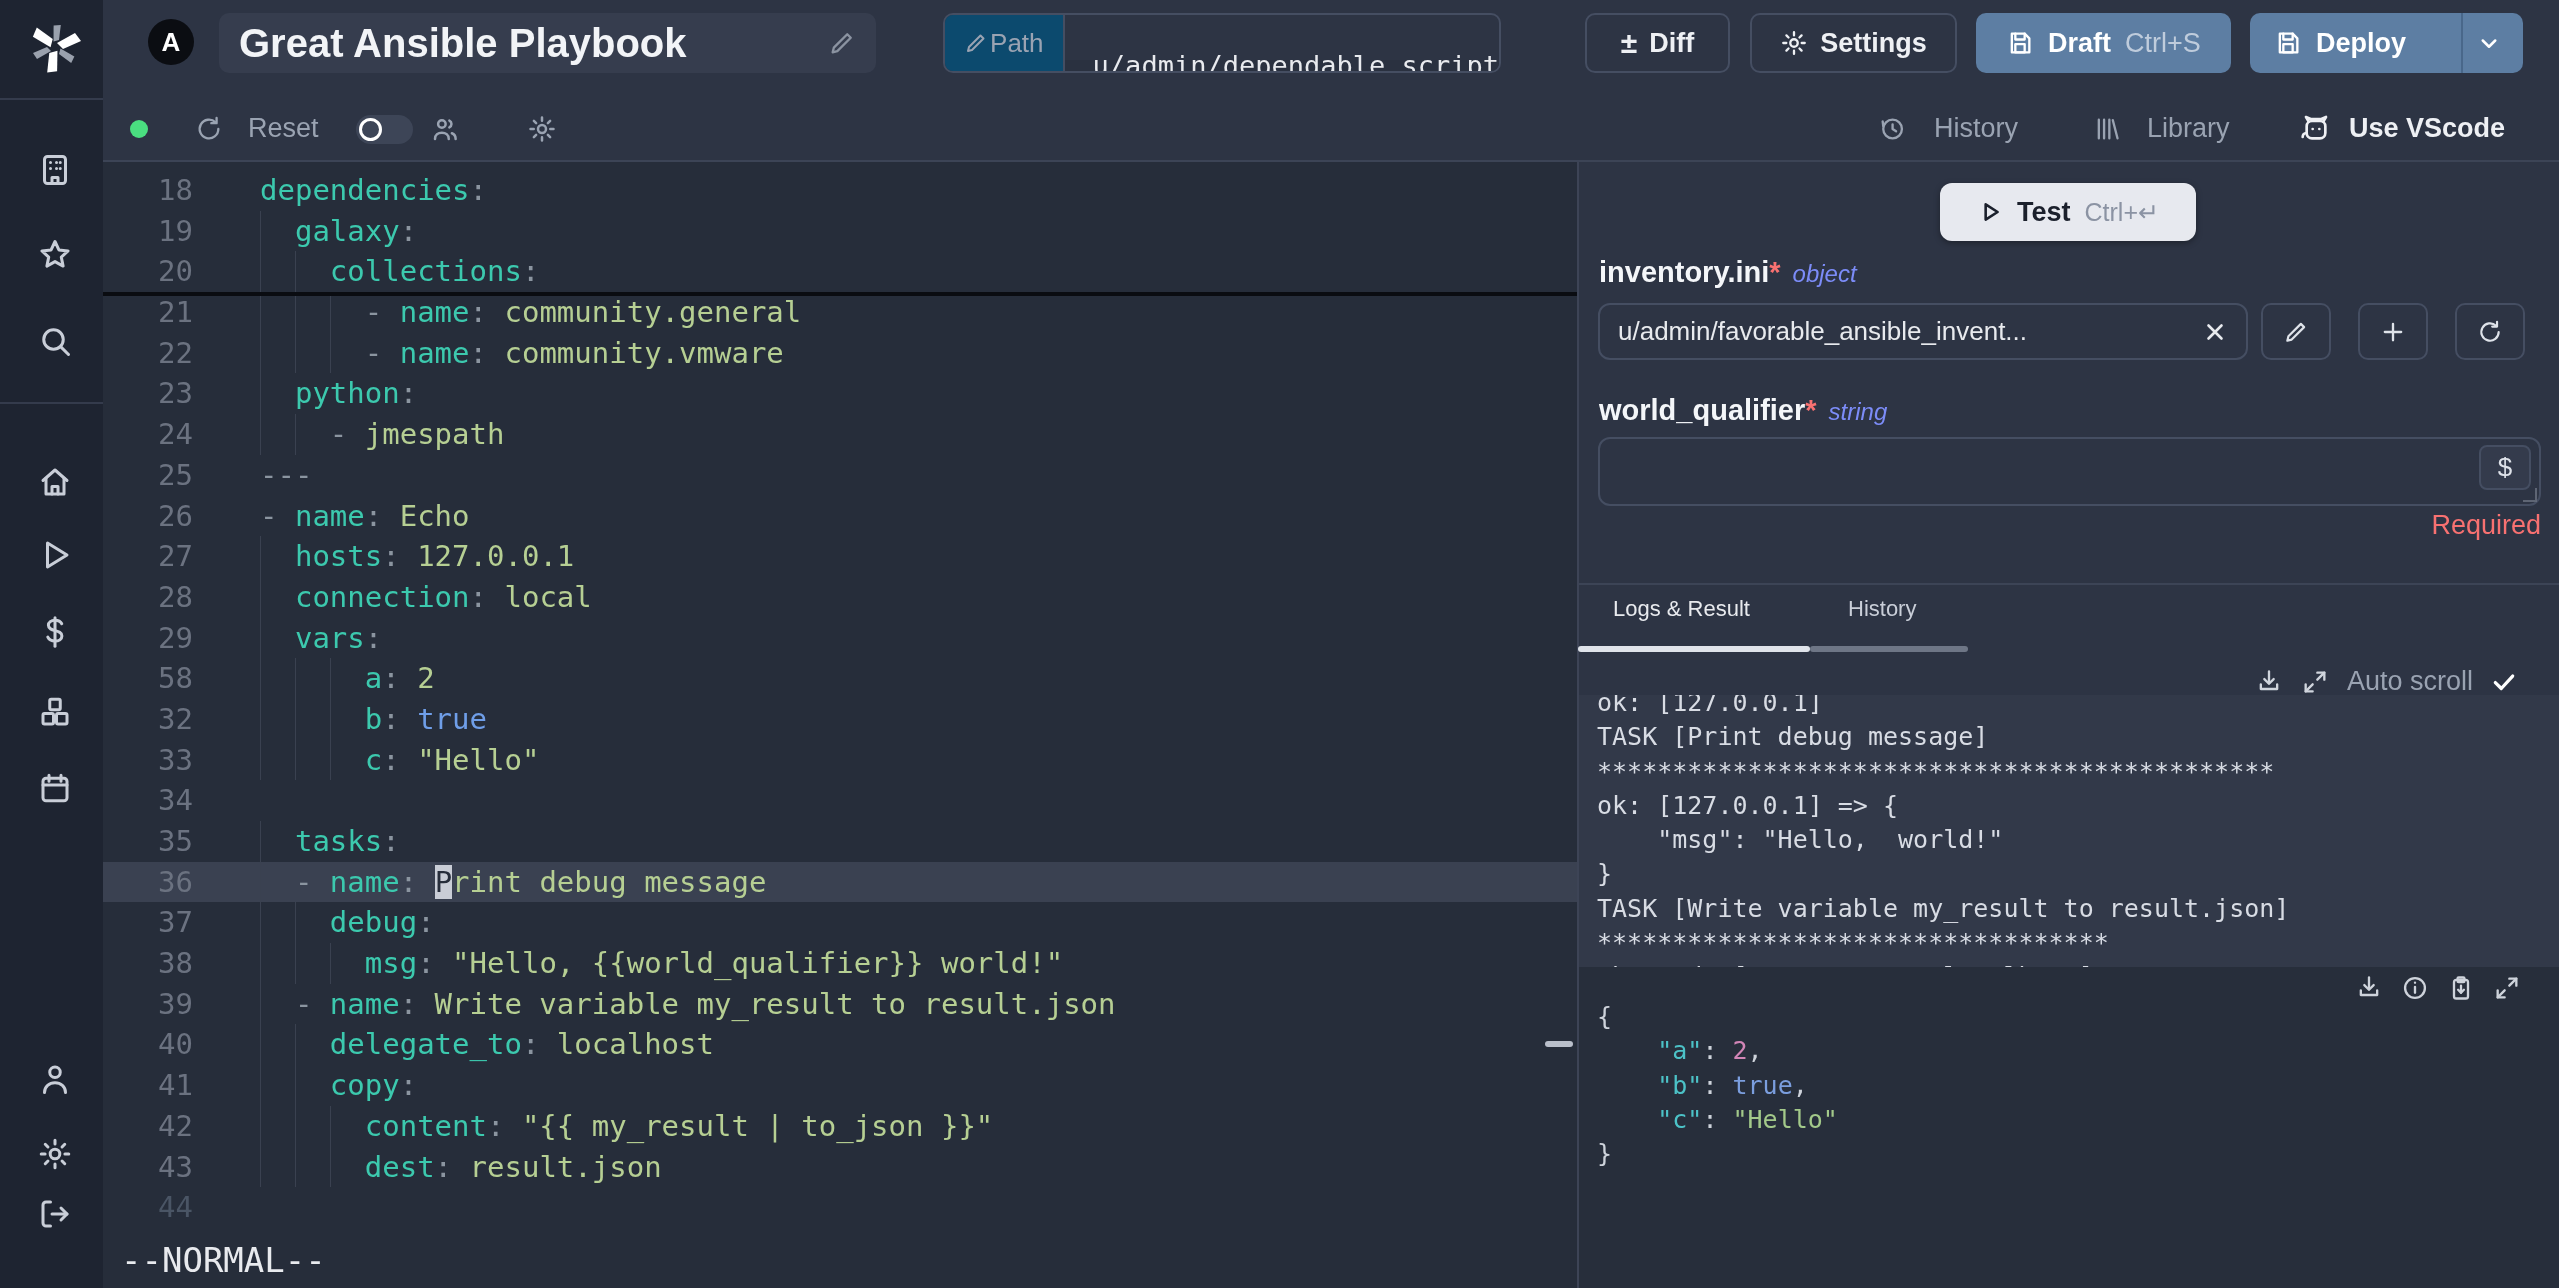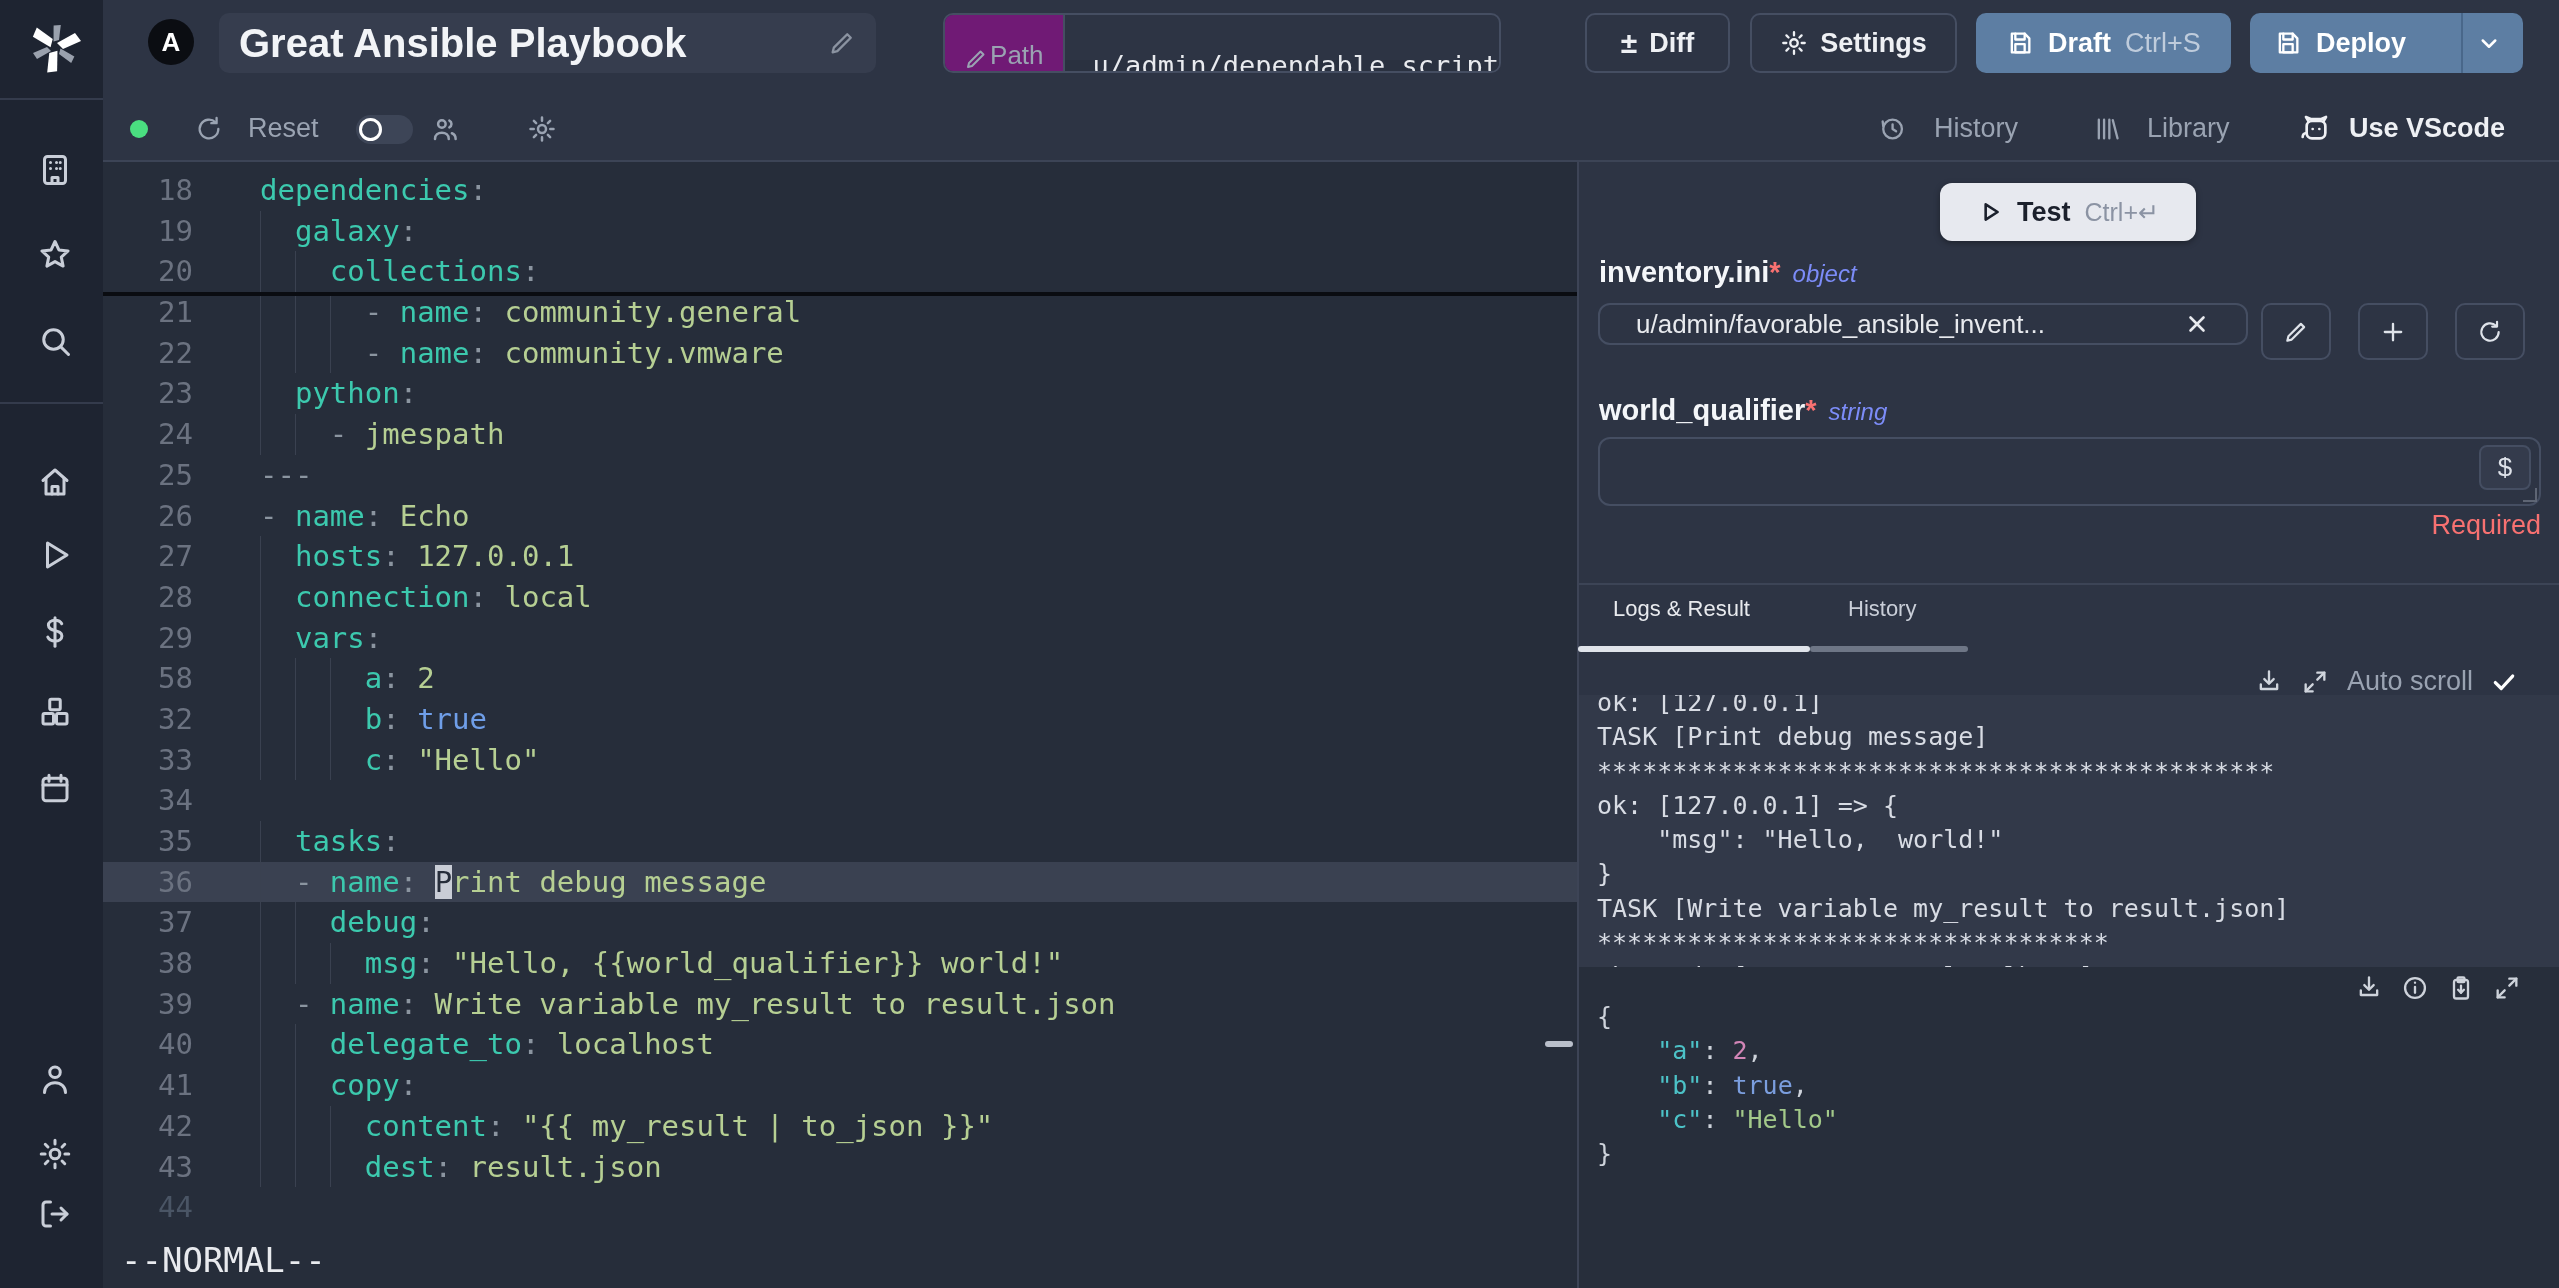--- a/index.html
+++ b/index.html
@@ -19,21 +19,21 @@
   .side-div{position:absolute;left:0;width:103px;height:2px;background:#343b4c;}
   .side-ic{position:absolute;left:37px;width:36px;height:36px;color:#c9ced8;cursor:pointer;}
   
   .avatar{left:148px;top:19px;width:46px;height:46px;border-radius:50%;background:#0b0d12;color:#fff;
           display:flex;align-items:center;justify-content:center;font-weight:bold;font-size:26px;}
   #title-box{left:219px;top:13px;width:657px;height:60px;background:#363d4e;border-radius:10px;
              display:flex;align-items:center;padding:0 20px;}
   #title-box span.t{color:#f2f4f7;font-size:40px;font-weight:600;flex:1;}
   #path-chip{left:943px;top:13px;width:558px;height:60px;border:2px solid #454e62;border-radius:10px;
              display:flex;align-items:stretch;overflow:hidden;}
-  #path-chip .seg1{width:142px;background:#701a75;display:flex;align-items:flex-end;justify-content:center;gap:2px;
+  #path-chip .seg1{width:142px;background:#0c4a6e;display:flex;align-items:center;justify-content:center;gap:2px;
                    color:var(--dim);font-size:26px;border-right:2px solid #454e62;}
   #path-chip .seg2{flex:1;background:#2a3140;display:flex;align-items:center;padding-left:28px;
                    color:#e8eaee;font-size:27px;margin-top:45px;}
   .bar-btn{position:absolute;top:13px;height:60px;border:2px solid var(--border-btn);border-radius:10px;
            display:flex;align-items:center;justify-content:center;gap:12px;color:var(--txt);
            font-size:27px;font-weight:600;cursor:pointer;background:transparent;}
   .blue-btn{position:absolute;top:13px;height:60px;background:var(--blue);border-radius:10px;border:none;
             display:flex;align-items:center;gap:14px;color:#fff;font-size:27px;font-weight:700;cursor:pointer;}
   .shortcut{color:#bfccdc;font-weight:400;}
   
@@ -65,22 +65,22 @@
   #runner-top{left:1579px;top:162px;width:980px;height:421px;background:var(--bg-bar);}
   #test-btn{left:1940px;top:183px;width:256px;height:58px;background:#e7e9ef;border:none;border-radius:12px;
             display:flex;align-items:center;justify-content:center;gap:14px;cursor:pointer;
             box-shadow:0 2px 6px rgba(0,0,0,.35);}
   #test-btn .lbl{color:#1b202c;font-size:27px;font-weight:700;}
   #test-btn .sc{color:#8b93a3;font-size:25px;}
   .field-label{position:absolute;left:1599px;display:flex;align-items:baseline;gap:12px;}
   .field-label .nm{color:#f4f6f9;font-size:29px;font-weight:700;}
   .field-label .req{color:#f87171;font-size:29px;font-weight:700;}
   .field-label .ty{color:#7c8cf8;font-size:24px;font-style:italic;}
-  #inv-input{left:1598px;top:303px;width:650px;height:42px;border:2px solid #454e62;border-radius:12px;
-             display:flex;align-items:center;padding:0 36px;color:#e8eaee;font-size:26px;}
+  #inv-input{left:1598px;top:303px;width:650px;height:57px;border:2px solid #454e62;border-radius:12px;
+             display:flex;align-items:center;padding:0 18px;color:#e8eaee;font-size:26px;}
   #inv-input .val{flex:1;overflow:hidden;white-space:nowrap;}
   .sq-btn{position:absolute;top:303px;width:70px;height:57px;border:2px solid #454e62;border-radius:10px;
           display:flex;align-items:center;justify-content:center;color:#dfe3ea;cursor:pointer;background:transparent;}
   #wq-area{left:1598px;top:437px;width:943px;height:69px;border:2px solid #454e62;border-radius:12px;}
   #wq-dollar{position:absolute;right:8px;top:6px;width:52px;height:45px;border:2px solid #454e62;border-radius:8px;
              background:#343b4c;color:#dfe3ea;font-size:26px;display:flex;align-items:center;justify-content:center;cursor:pointer;}
   #wq-resize{position:absolute;right:2px;bottom:2px;width:14px;height:14px;
              border-right:2px solid #6b7280;border-bottom:2px solid #6b7280;opacity:.8;}
   #wq-required{left:1599px;top:510px;width:942px;text-align:right;color:#f87171;font-size:27px;}
   #tabs-border{left:1579px;top:583px;width:980px;height:2px;background:var(--border);}

